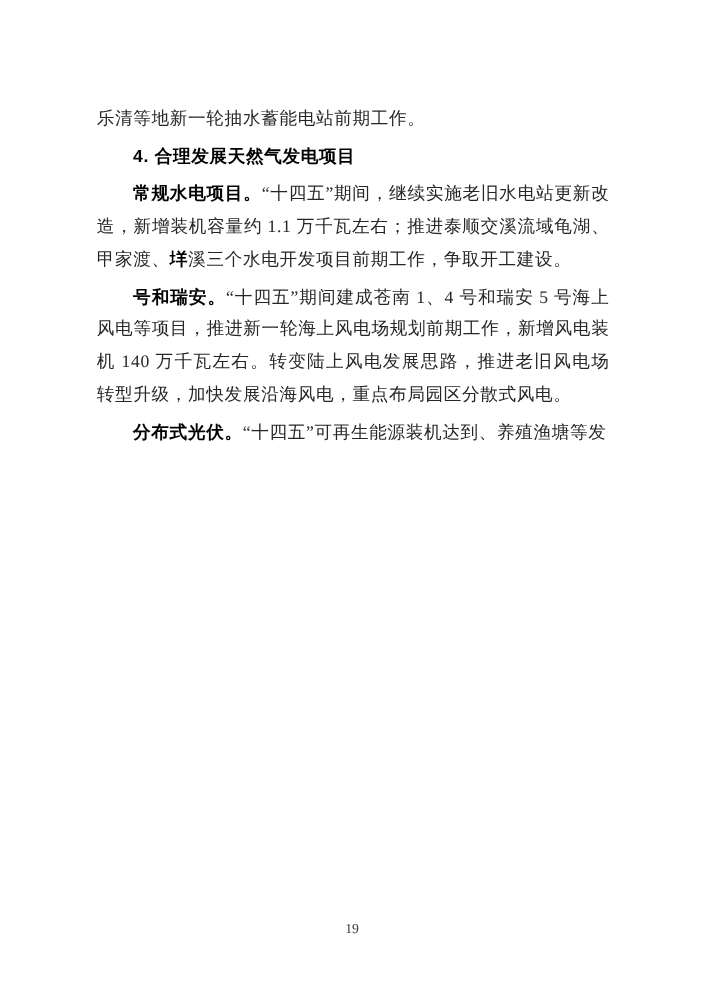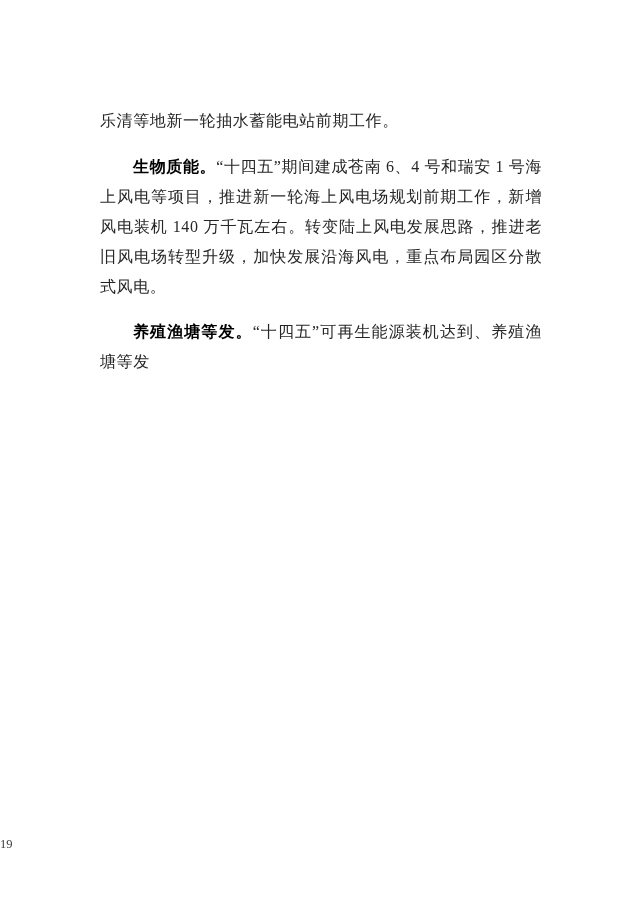--- a/index.html
+++ b/index.html
@@ -21,21 +21,21 @@
     width: 474px;
     top: 90px;
     color: #262626;
     font-size: 16px;
     line-height: 29.9px;
     letter-spacing: 0.6px;
     text-align: justify;
     text-justify: inter-character;
   }
   .doc-body p {
-    margin: 16px;
+    margin: 4px;
     padding: 0;
     text-indent: 33px;
   }
   .doc-body p.no-indent {
     text-indent: 0;
   }
   .heading {
     font-weight: 700;
     color: #000000;
     font-family: "Liberation Sans", "DejaVu Sans", sans-serif;
@@ -43,41 +43,43 @@
   .b {
     font-weight: 700;
     color: #000000;
     font-family: "Liberation Sans", "DejaVu Sans", sans-serif;
   }
   .page-number {
     position: absolute;
     left: 0;
     right: 0;
     top: 837px;
-    text-align: left;
+    text-align: center;
     font-size: 12.5px;
     letter-spacing: 0;
     color: #3a3a3a;
     font-family: "Liberation Serif", "DejaVu Serif", serif;
   }
 </style>
 </head>
 <body>
 
 <div class="page">
   <div class="doc-body">
 
     <p class="no-indent"><span>乐清等地新一轮抽水蓄能电站前期工作。</span></p>
 
 
+    <p class="heading"><span>4. 合理发展天然气发电项目</span></p>
 
 
 
 
+    <p><span class="b">常规水电项目。</span><span>“十四五”期间，继续实施老旧水电站更新改造，新增装机容量约 1.1 万千瓦左右；推进泰顺交溪流域龟湖、甲家渡、</span><span class="b">垟</span><span>溪三个水电开发项目前期工作，争取开工建设。</span></p>
 
-    <p><span class="b">生物质能。</span><span>“十四五”期间建成苍南 6、4 号和瑞安 1 号海上风电等项目，推进新一轮海上风电场规划前期工作，新增风电装机 140 万千瓦左右。转变陆上风电发展思路，推进老旧风电场转型升级，加快发展沿海风电，重点布局园区分散式风电。</span></p>
+    <p><span class="b">号和瑞安。</span><span>“十四五”期间建成苍南 1、4 号和瑞安 5 号海上风电等项目，推进新一轮海上风电场规划前期工作，新增风电装机 140 万千瓦左右。转变陆上风电发展思路，推进老旧风电场转型升级，加快发展沿海风电，重点布局园区分散式风电。</span></p>
 
-    <p><span class="b">养殖渔塘等发。</span><span>“十四五”可再生能源装机达到、养殖渔塘等发</span></p>
+    <p><span class="b">分布式光伏。</span><span>“十四五”可再生能源装机达到、养殖渔塘等发</span></p>
 
   </div>
 
   <div class="page-number">19</div>
 </div>
 
 </body></html>

